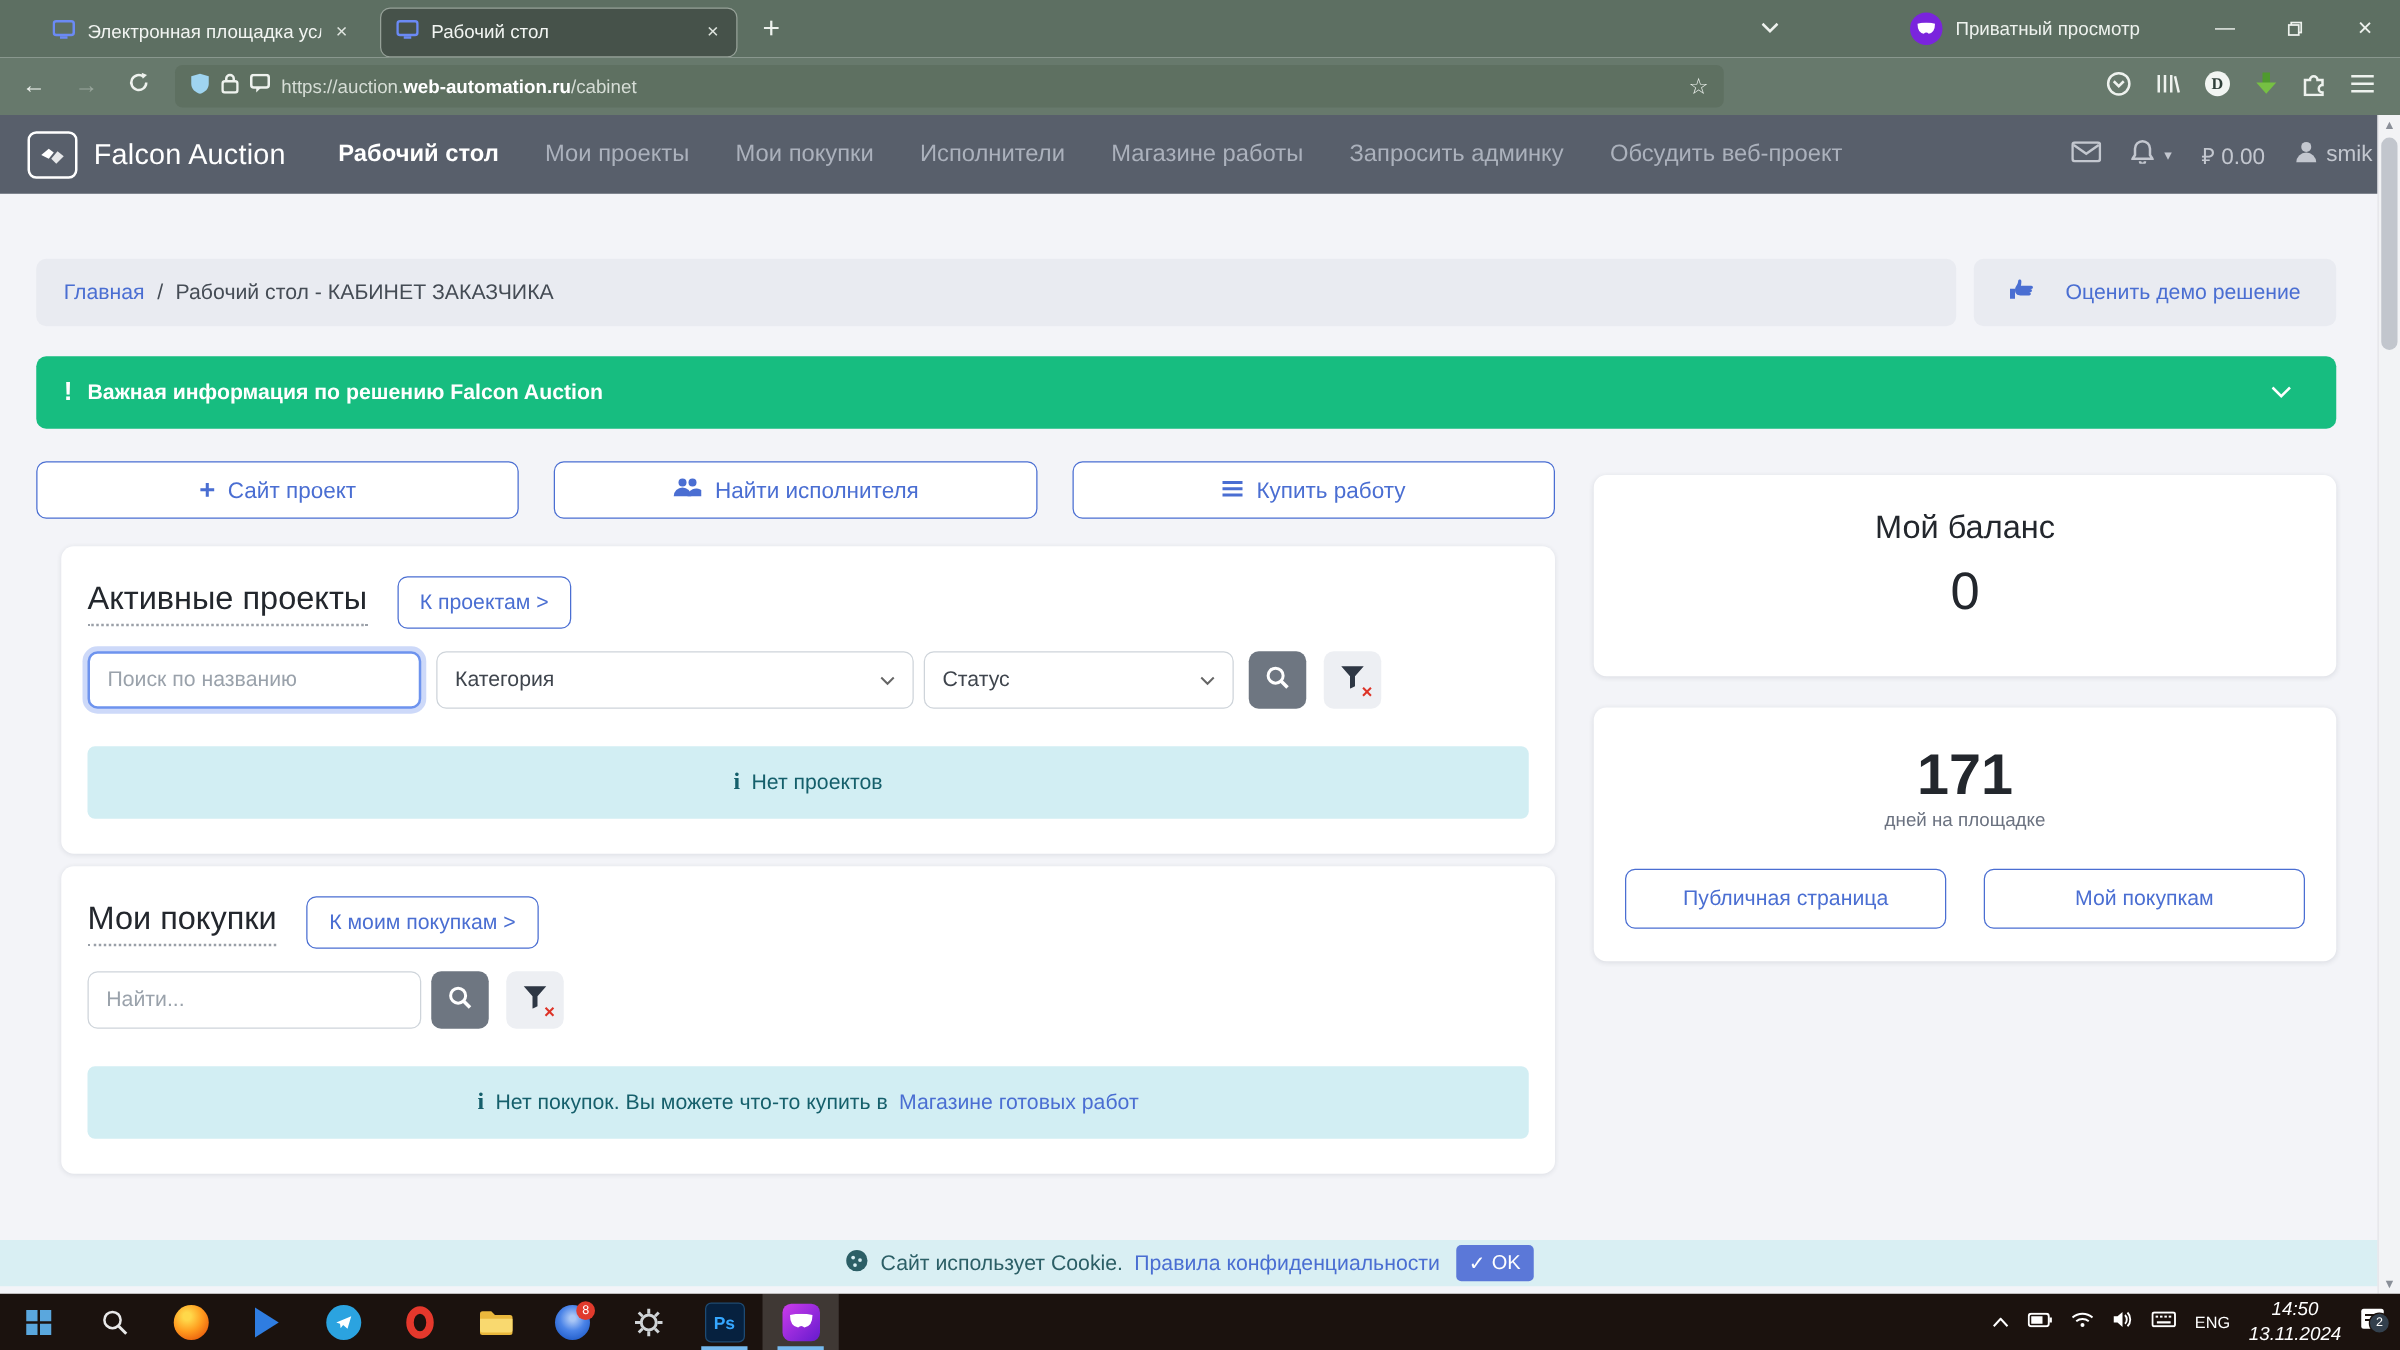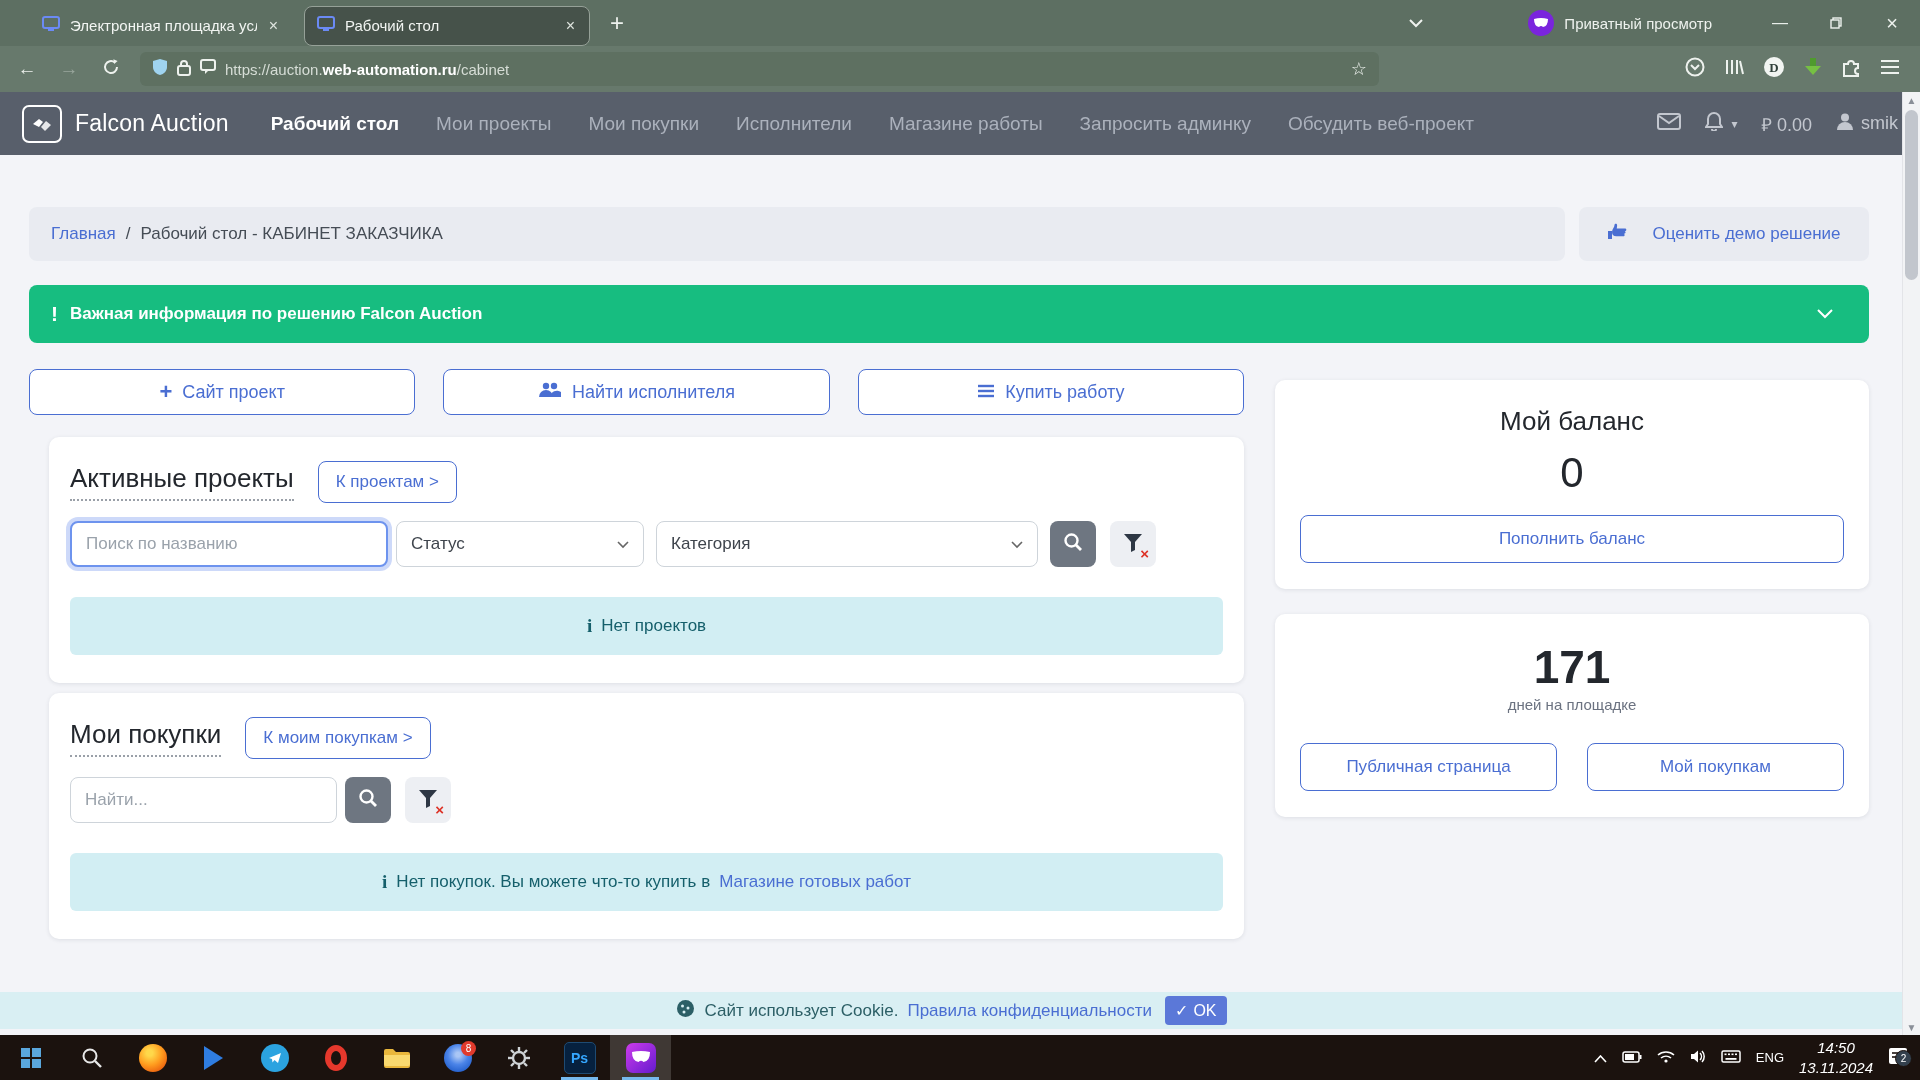--- a/index.html
+++ b/index.html
@@ -322,29 +322,29 @@
             <span>Купить работу</span>
           </div>
         </div>
 
         <div class="card">
           <div class="card-head">
             <span class="card-title">Активные проекты</span>
             <span class="link-btn">К проектам &gt;</span>
           </div>
           <div class="filter-row">
-            <input class="inp focused" style="width: 318px;" placeholder="Поиск по названию">
-            <div class="sel" style="width:248px;">
-              <span>Статус</span>
+            <input class="inp focused" style="width: 267px;" placeholder="Поиск по названию">
+            <div class="sel" style="width:382px;margin-left:4px;">
+              <span>Категория</span>
               <span class="sel-chev"><svg width="12" height="8">
                     <polyline points="1,1 6,6 11,1" fill="none" stroke="#666" stroke-width="1.6"></polyline>
                   </svg></span>
             </div>
-            <div class="sel" style="width:382px;margin-left:4px;">
-              <span>Категория</span>
+            <div class="sel" style="width:248px;">
+              <span>Статус</span>
               <span class="sel-chev"><svg width="12" height="8">
                     <polyline points="1,1 6,6 11,1" fill="none" stroke="#666" stroke-width="1.6"></polyline>
                   </svg></span>
             </div>
             <div class="sq-btn search" style="margin-left:4px;">
               <span><svg width="20" height="20">
                     <circle cx="8.5" cy="8.5" r="6" fill="none" stroke="#fff" stroke-width="2.4"></circle>
                     <line x1="13" y1="13" x2="18" y2="18" stroke="#fff" stroke-width="2.8"></line>
                   </svg></span>
             </div>
@@ -386,21 +386,20 @@
             <span>Нет покупок. Вы можете что-то купить в</span>
             <a href="#">Магазине готовых работ</a>
           </div>
         </div>
       </div>
 
       <div class="col-right">
         <div class="side-card">
           <div class="bal-title">Мой баланс</div>
           <div class="bal-value">0</div>
-          <div class="wide-btn">Пополнить баланс</div>
         </div>
         <div class="side-card">
           <div class="days-value">171</div>
           <div class="days-label">дней на площадке</div>
           <div class="side-btns">
             <div class="wide-btn">Публичная страница</div>
             <div class="wide-btn">Мой покупкам</div>
           </div>
         </div>
       </div>

